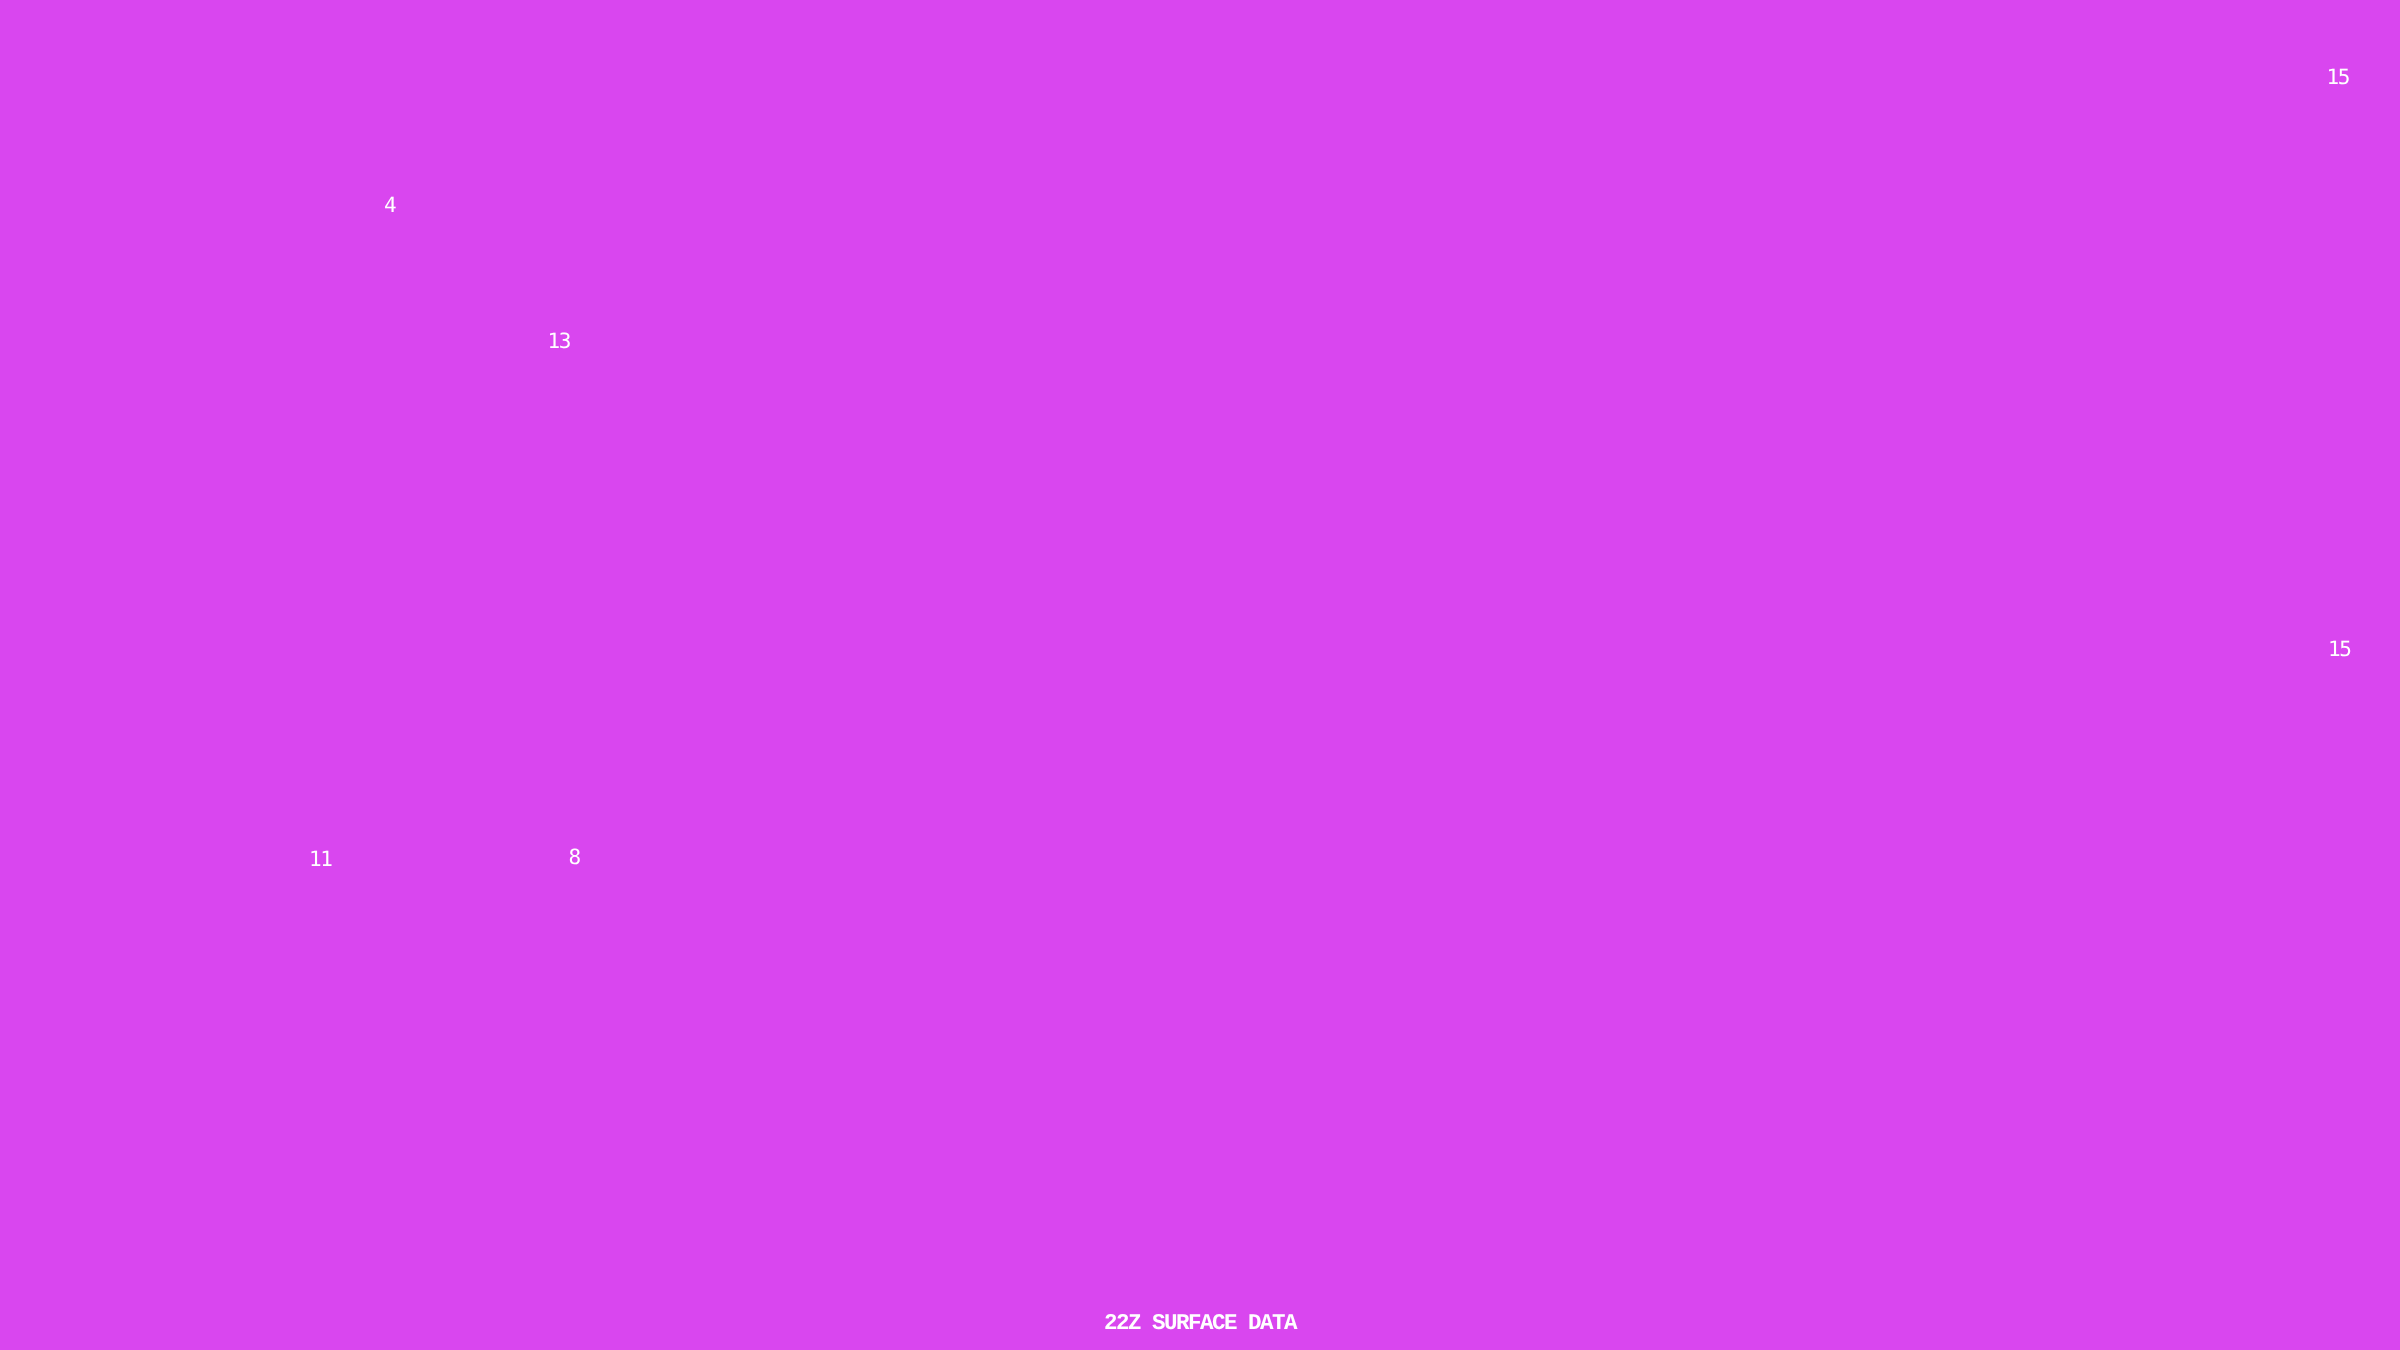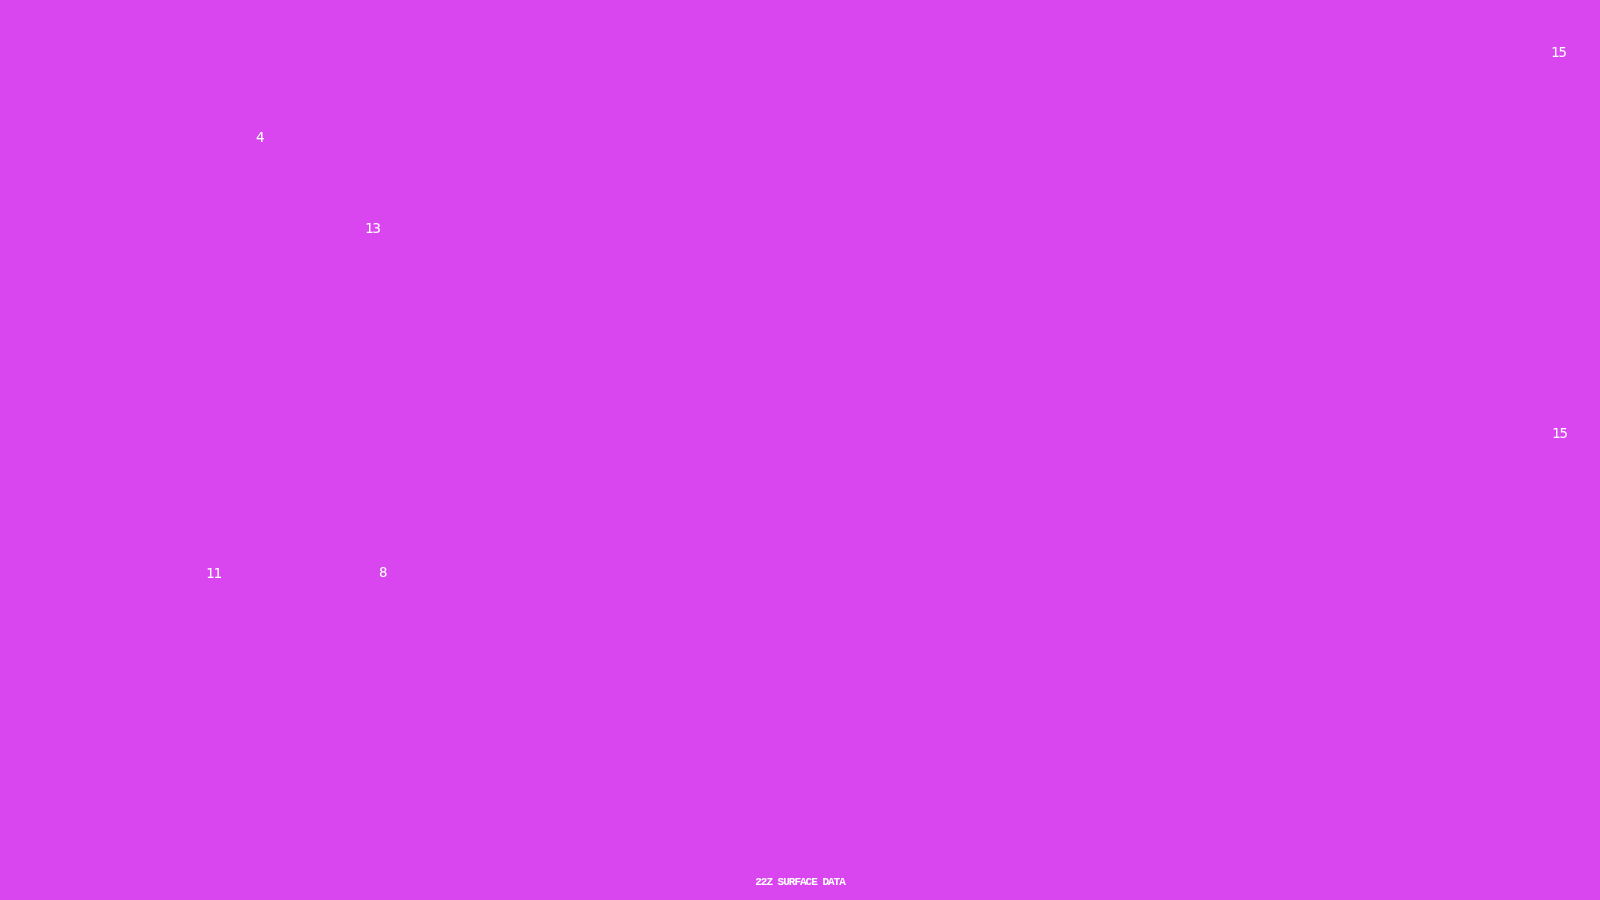--- a/index.html
+++ b/index.html
@@ -24,21 +24,21 @@
     white-space: pre;
   }
   .map-title {
     position: absolute;
     top: 875px;
     left: 50%;
     transform: translateX(-50%);
     color: #ffffff;
     font-family: "Liberation Mono", "DejaVu Sans Mono", monospace;
     font-weight: bold;
-    font-size: 11px;
+    font-size: 15px;
     line-height: 15px;
     letter-spacing: -1px;
     white-space: pre;
   }
 </style>
 </head>
 <body>
 
 <div class="screen">
   <div class="station" style="left: 1551px; top: 45px;">15</div>

